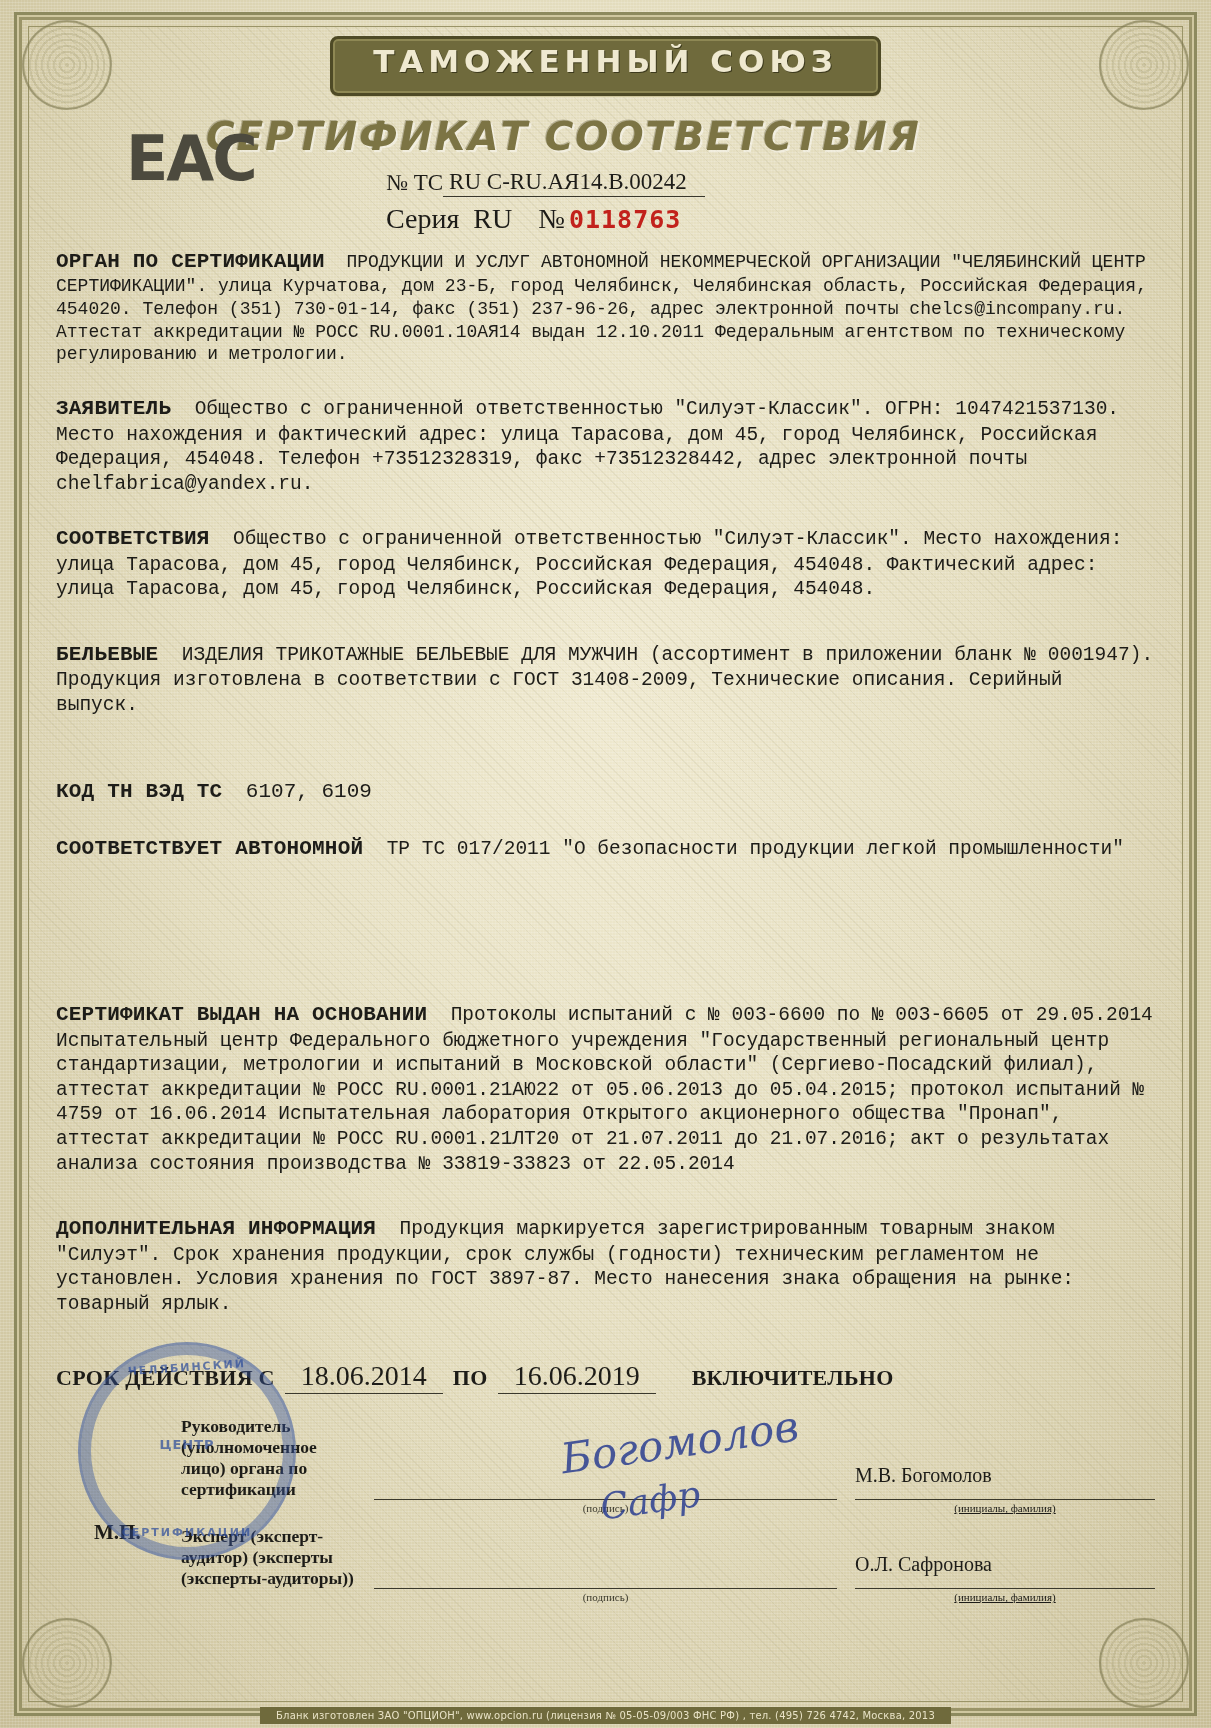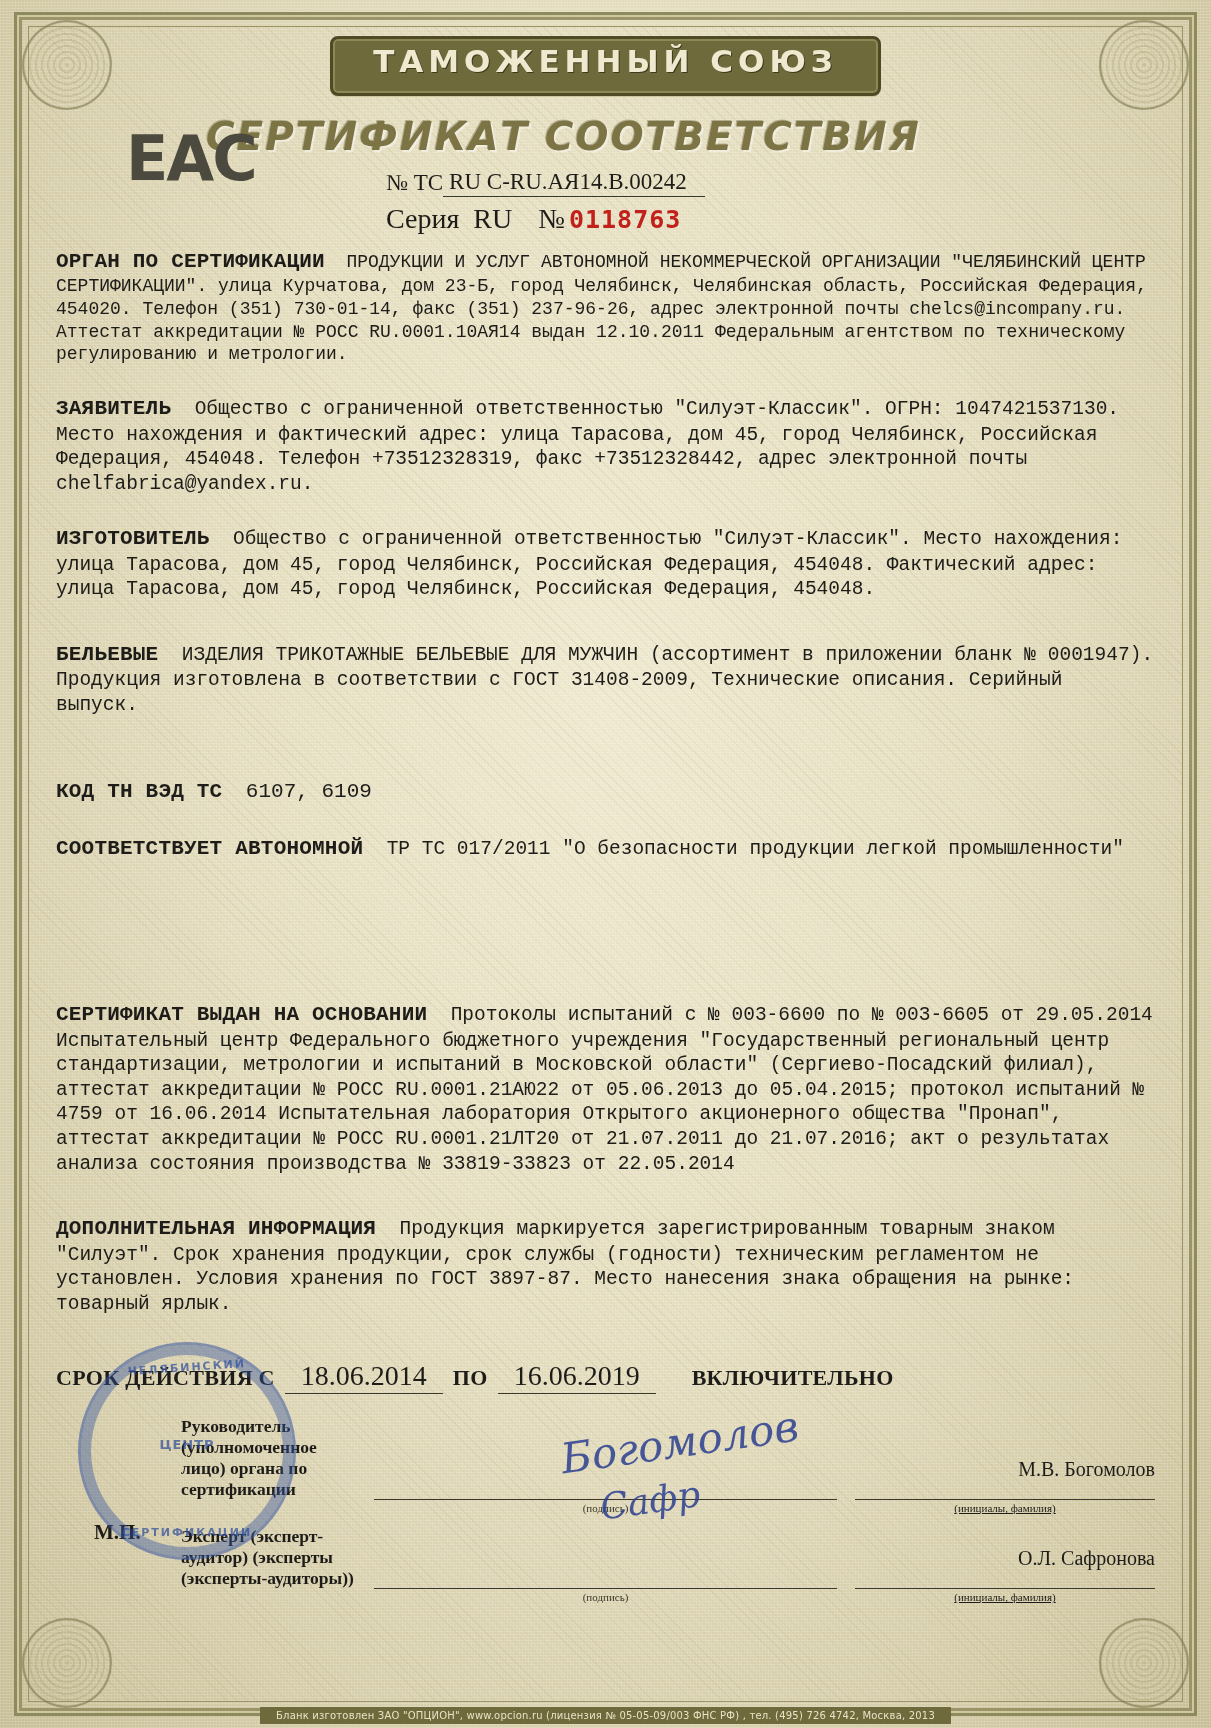--- a/index.html
+++ b/index.html
@@ -193,24 +193,24 @@
     position: absolute;
     left: 50%;
     transform: translateX(-50%);
     bottom: -15px;
     font-size: 11px;
     color: #3a382c;
   }
   .sig-name {
     width: 300px;
     border-bottom: 1px solid #3a382c;
-    text-align: right;
+    text-align: left;
     font-size: 20px;
     position: relative;
-    padding-bottom: 18px;
+    padding-bottom: 12px;
   }
   .sig-name .cap {
     position: absolute;
     left: 50%;
     transform: translateX(-50%);
     bottom: -15px;
     font-size: 11px;
     white-space: nowrap;
     text-decoration: underline;
   }
@@ -317,21 +317,21 @@
 
     <div class="section">
       <p class="small"><span class="lead">ОРГАН ПО СЕРТИФИКАЦИИ</span>&nbsp;&nbsp;<span>ПРОДУКЦИИ И УСЛУГ АВТОНОМНОЙ НЕКОММЕРЧЕСКОЙ ОРГАНИЗАЦИИ "ЧЕЛЯБИНСКИЙ ЦЕНТР СЕРТИФИКАЦИИ". улица Курчатова, дом 23-Б, город Челябинск, Челябинская область, Российская Федерация, 454020. Телефон (351) 730-01-14, факс (351) 237-96-26, адрес электронной почты chelcs@incompany.ru. Аттестат аккредитации № РОСС RU.0001.10АЯ14 выдан 12.10.2011 Федеральным агентством по техническому регулированию и метрологии.</span></p>
     </div>
 
     <div class="section gap-lg">
       <p><span class="lead">ЗАЯВИТЕЛЬ</span>&nbsp;&nbsp;<span>Общество с ограниченной ответственностью "Силуэт-Классик". ОГРН: 1047421537130. Место нахождения и фактический адрес: улица Тарасова, дом 45, город Челябинск, Российская Федерация, 454048. Телефон +73512328319, факс +73512328442, адрес электронной почты chelfabrica@yandex.ru.</span></p>
     </div>
 
     <div class="section gap-lg">
-      <p><span class="lead">ИЗГОТОВИТЕЛЬ</span>&nbsp;&nbsp;<span>Общество с ограниченной ответственностью "Силуэт-Классик". Место нахождения: улица Тарасова, дом 45, город Челябинск, Российская Федерация, 454048. Фактический адрес: улица Тарасова, дом 45, город Челябинск, Российская Федерация, 454048.</span></p>
+      <p><span class="lead">СООТВЕТСТВИЯ</span>&nbsp;&nbsp;<span>Общество с ограниченной ответственностью "Силуэт-Классик". Место нахождения: улица Тарасова, дом 45, город Челябинск, Российская Федерация, 454048. Фактический адрес: улица Тарасова, дом 45, город Челябинск, Российская Федерация, 454048.</span></p>
     </div>
 
     <div class="section gap-xl">
       <p><span class="lead">БЕЛЬЕВЫЕ</span>&nbsp;&nbsp;<span>ИЗДЕЛИЯ ТРИКОТАЖНЫЕ БЕЛЬЕВЫЕ ДЛЯ МУЖЧИН (ассортимент в приложении бланк № 0001947). Продукция изготовлена в соответствии с ГОСТ 31408-2009, Технические описания. Серийный выпуск.</span></p>
     </div>
 
     <div class="section gap-xxl">
       <p><span class="lead">КОД ТН ВЭД ТС</span>&nbsp;&nbsp;<span style="font-size:21px;">6107, 6109</span></p>
     </div>
 

